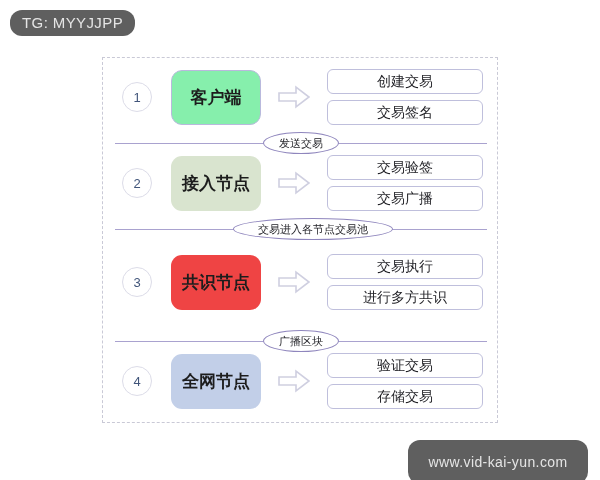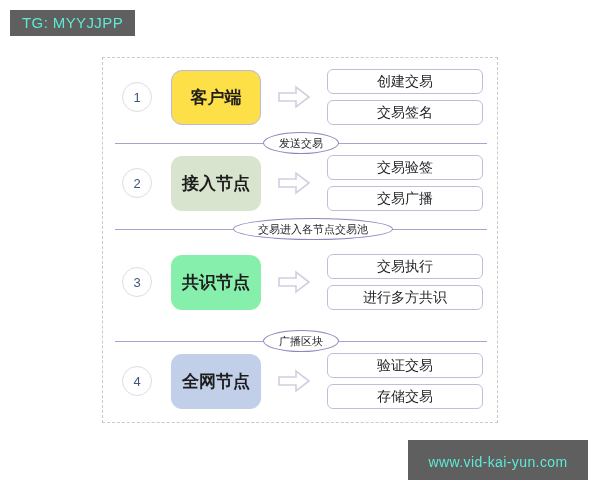--- a/index.html
+++ b/index.html
@@ -12,27 +12,28 @@
     background: #ffffff;
     font-family: "Liberation Sans", "DejaVu Sans", sans-serif;
     position: relative;
     overflow: hidden;
   }
 
   
   .wm {
     position: absolute;
     background: #5f5f5f;
-    color: #5eead4;
+    color: #e5e5e5;
     font-size: 15px;
     letter-spacing: 0.4px;
     display: flex;
     align-items: center;
     justify-content: center;
     white-space: nowrap;
+    border-radius: 12px;
   }
   #wm-top {
     left: 10px;
     top: 10px;
     padding: 4px 12px 5px 12px;
   }
   #wm-bottom {
     left: 408px;
     top: 440px;
     width: 180px;
@@ -89,23 +90,23 @@
     display: flex;
     align-items: center;
     justify-content: center;
     font-size: 17px;
     font-weight: bold;
     color: #1d1d1d;
     flex: 0 0 auto;
     box-sizing: border-box;
     font-family: "DejaVu Sans", "Liberation Sans", sans-serif;
   }
-  .actor.white  { background: #fde047; border: 1.6px solid #b9b9dd; }
+  .actor.white  { background: #86efac; border: 1.6px solid #b9b9dd; }
   .actor.green  { background: #d9e4cf; }
-  .actor.peach  { background: #86efac; text-align: right; }
+  .actor.peach  { background: #ef4444; text-align: right; }
   .actor.blue   { background: #c2cfe8; }
 
   
   .arrow {
     margin-left: 16px;
     width: 34px;
     height: 30px;
     flex: 0 0 auto;
     display: flex;
     align-items: center;

